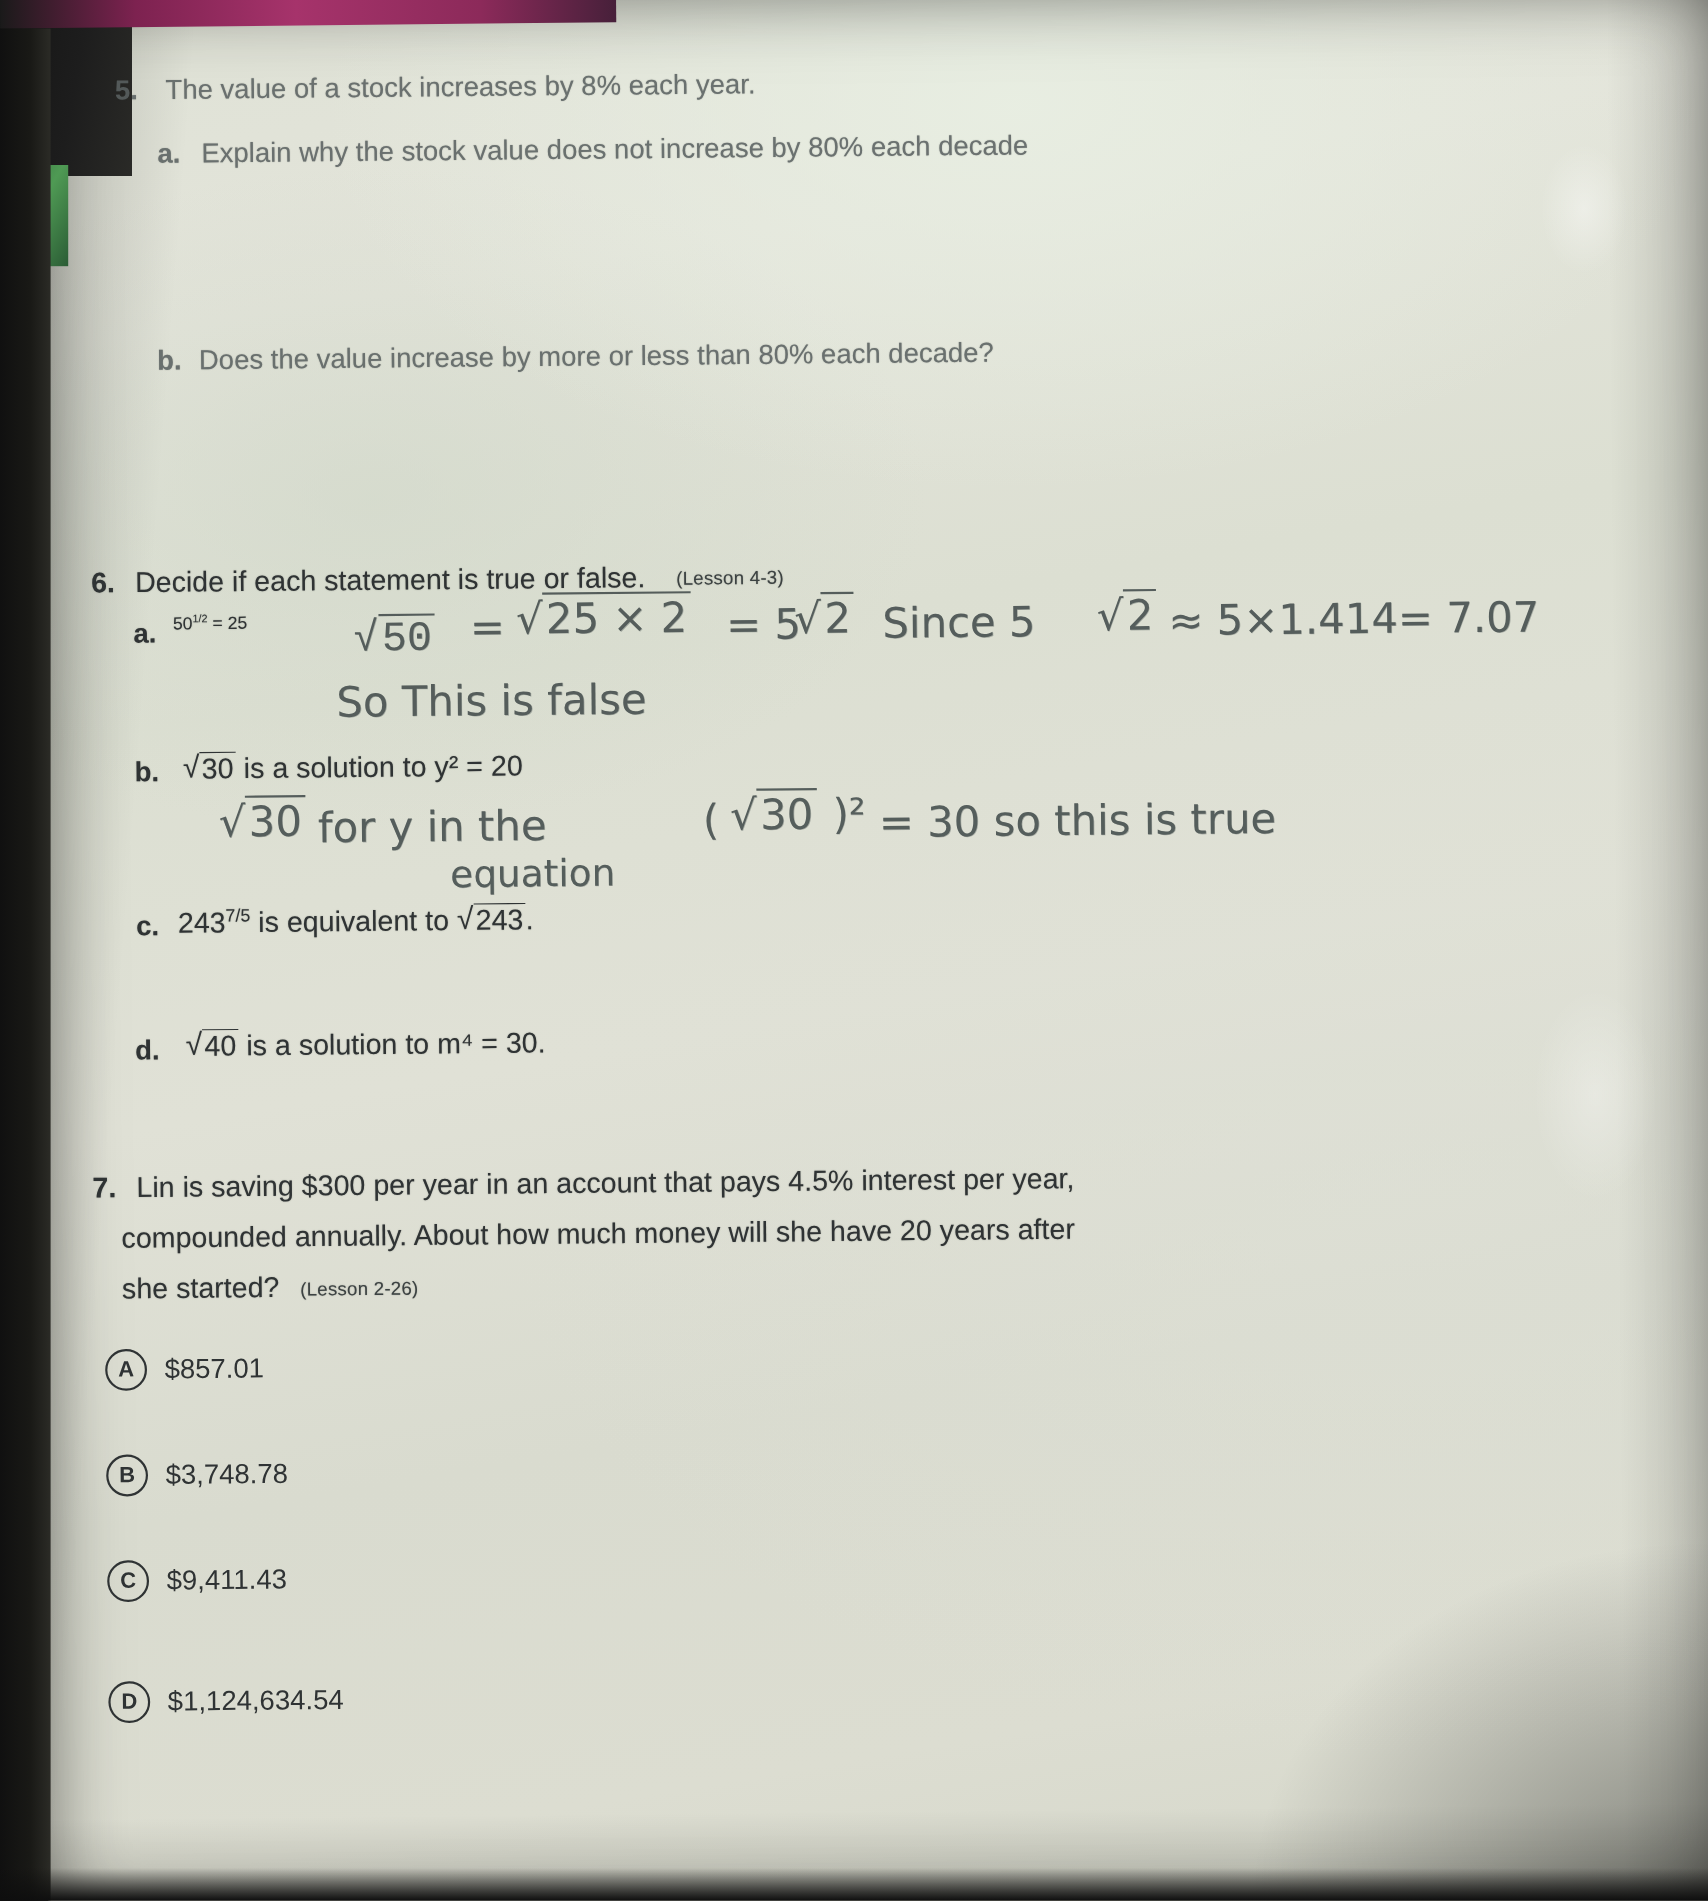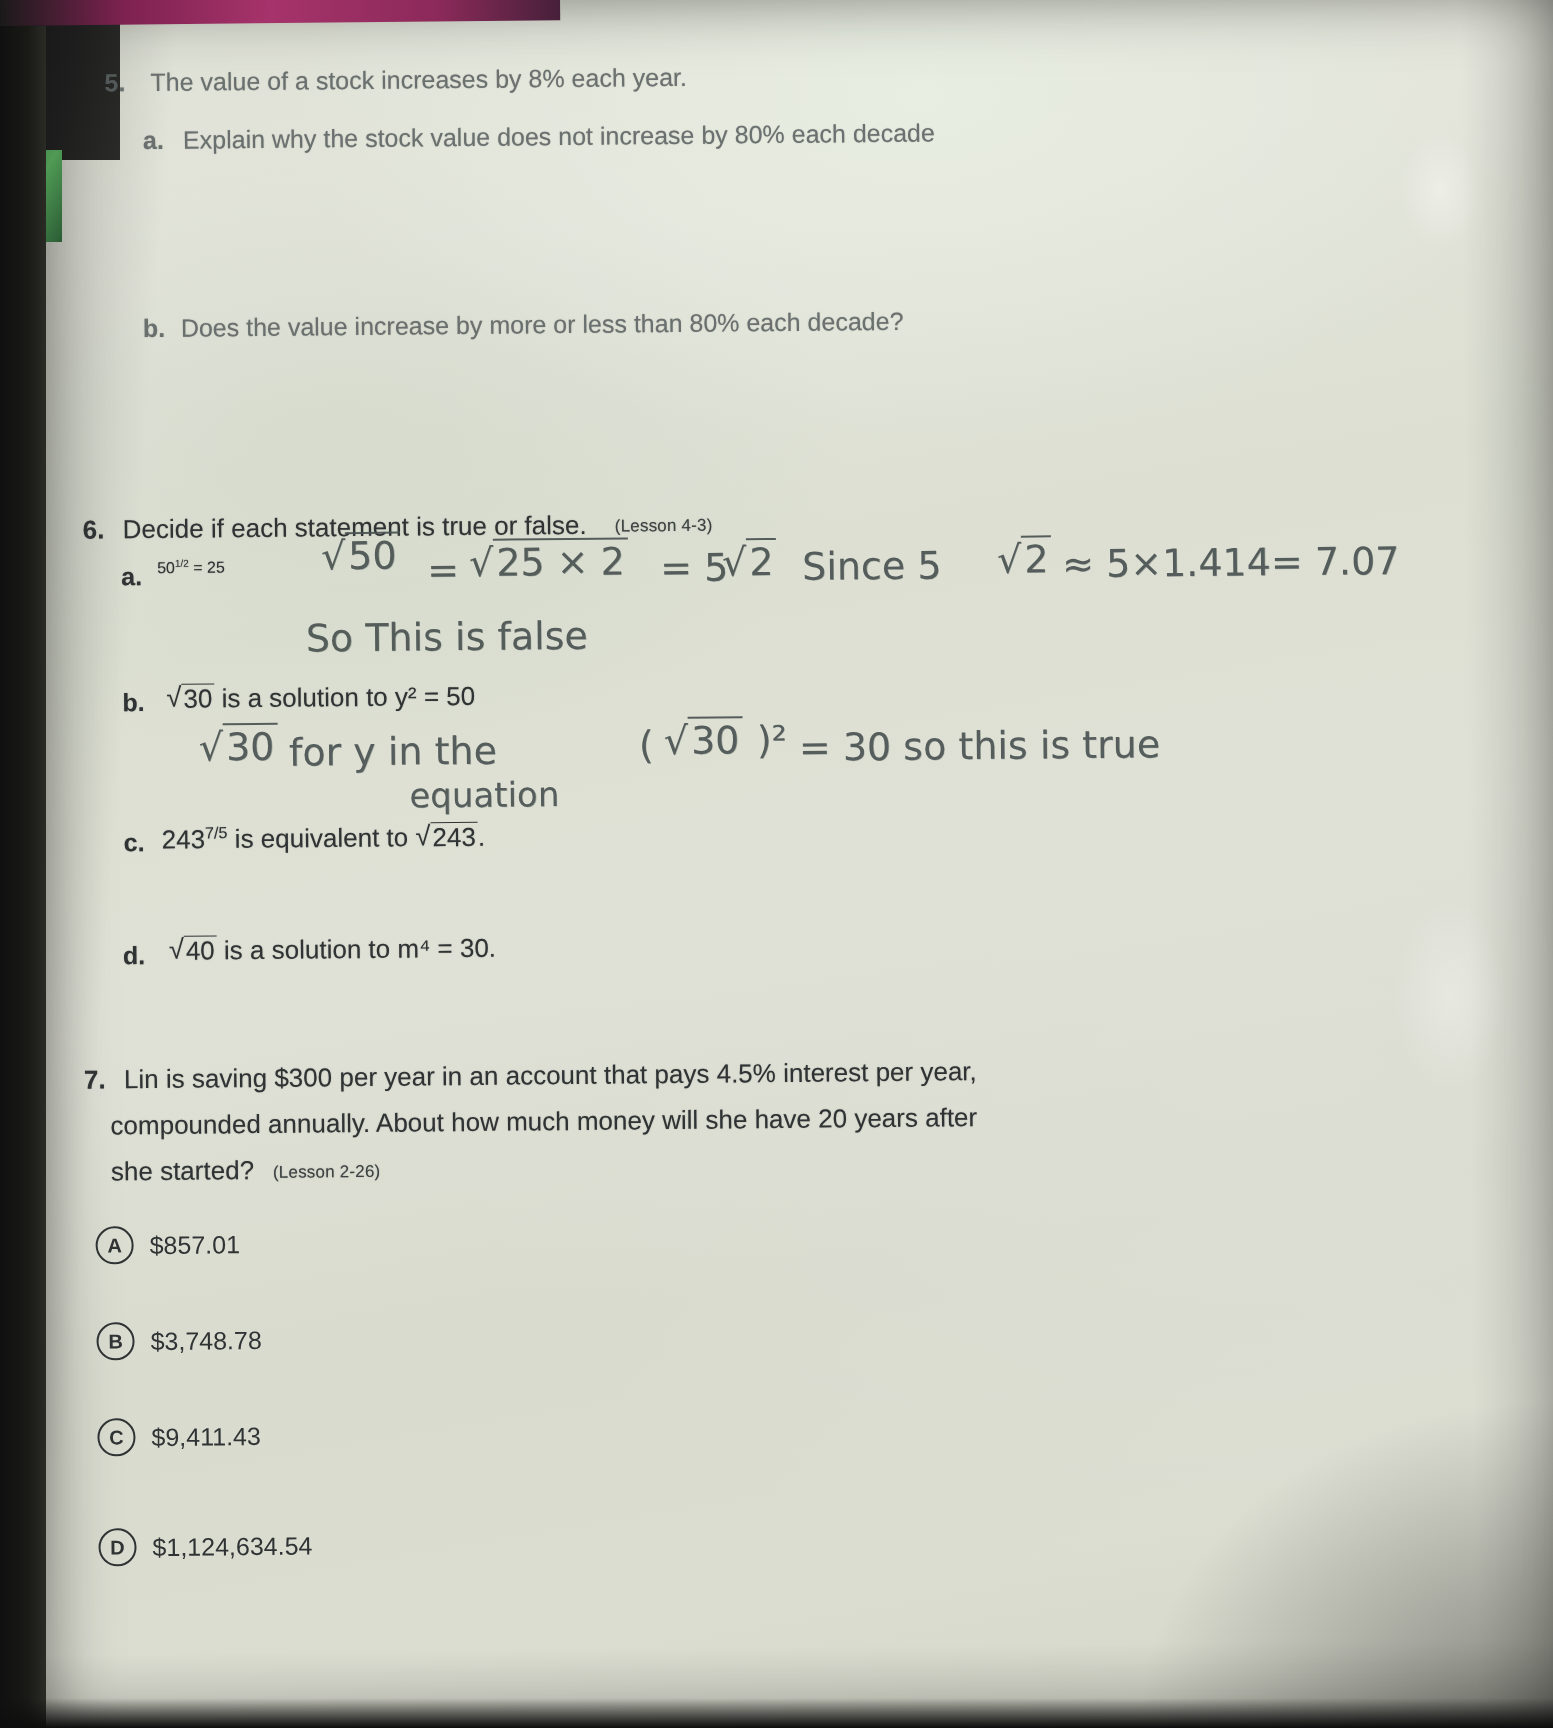--- a/index.html
+++ b/index.html
@@ -182,21 +182,21 @@
     <div class="pr q-num" style="left:124px; top:556px; font-size:25px;">a.</div>
     <div class="pr" style="left:160px; top:552px; font-size:16px;">
       <span>50</span><span class="sup">1/2</span>
       <span>= 25</span>
     </div>
 
     <div class="pr q-num" style="left:124px; top:682px; font-size:25px;">b.</div>
     <div class="pr" style="left:168px; top:678px; font-size:26px;">
       <span class="rad"><span class="bar">30</span></span>
       <span>is a solution to</span>
-      <span>y² = 50</span>
+      <span>y² = 20</span>
     </div>
 
     <div class="pr q-num" style="left:124px; top:822px; font-size:25px;">c.</div>
     <div class="pr" style="left:162px; top:818px; font-size:26px;">
       <span>243</span><span class="sup">7/5</span>
       <span>is equivalent to</span>
       <span class="rad"><span class="bar">243</span>.</span>
     </div>
 
     <div class="pr q-num" style="left:122px; top:935px; font-size:25px;">d.</div>
@@ -225,21 +225,21 @@
     <div class="mc" style="left:92px; top:1412px;">
       <div class="mc-circle">C</div>
       <div class="mc-label">$9,411.43</div>
     </div>
 
     <div class="mc" style="left:92px; top:1522px;">
       <div class="mc-circle">D</div>
       <div class="mc-label">$1,124,634.54</div>
     </div>
 
-    <div class="hw hw-l" style="left:324px; top:530px;">
+    <div class="hw hw-l" style="left:324px; top:556px;font-family:Liberation Mono, monospace;">
       <span style="position:relative;">√</span><span class="hw-overline">50</span>
     </div>
     <div class="hw hw-l" style="left:430px; top:545px;">=</div>
     <div class="hw hw-l" style="left:472px; top:538px;">
       <span style="position:relative;">√</span><span class="hw-overline">25 × 2</span>
     </div>
     <div class="hw hw-l" style="left:663px; top:545px;">= 5</div>
     <div class="hw hw-l" style="left:725px; top:540px;">
       <span style="position:relative;">√</span><span class="hw-overline">2</span>
     </div>

